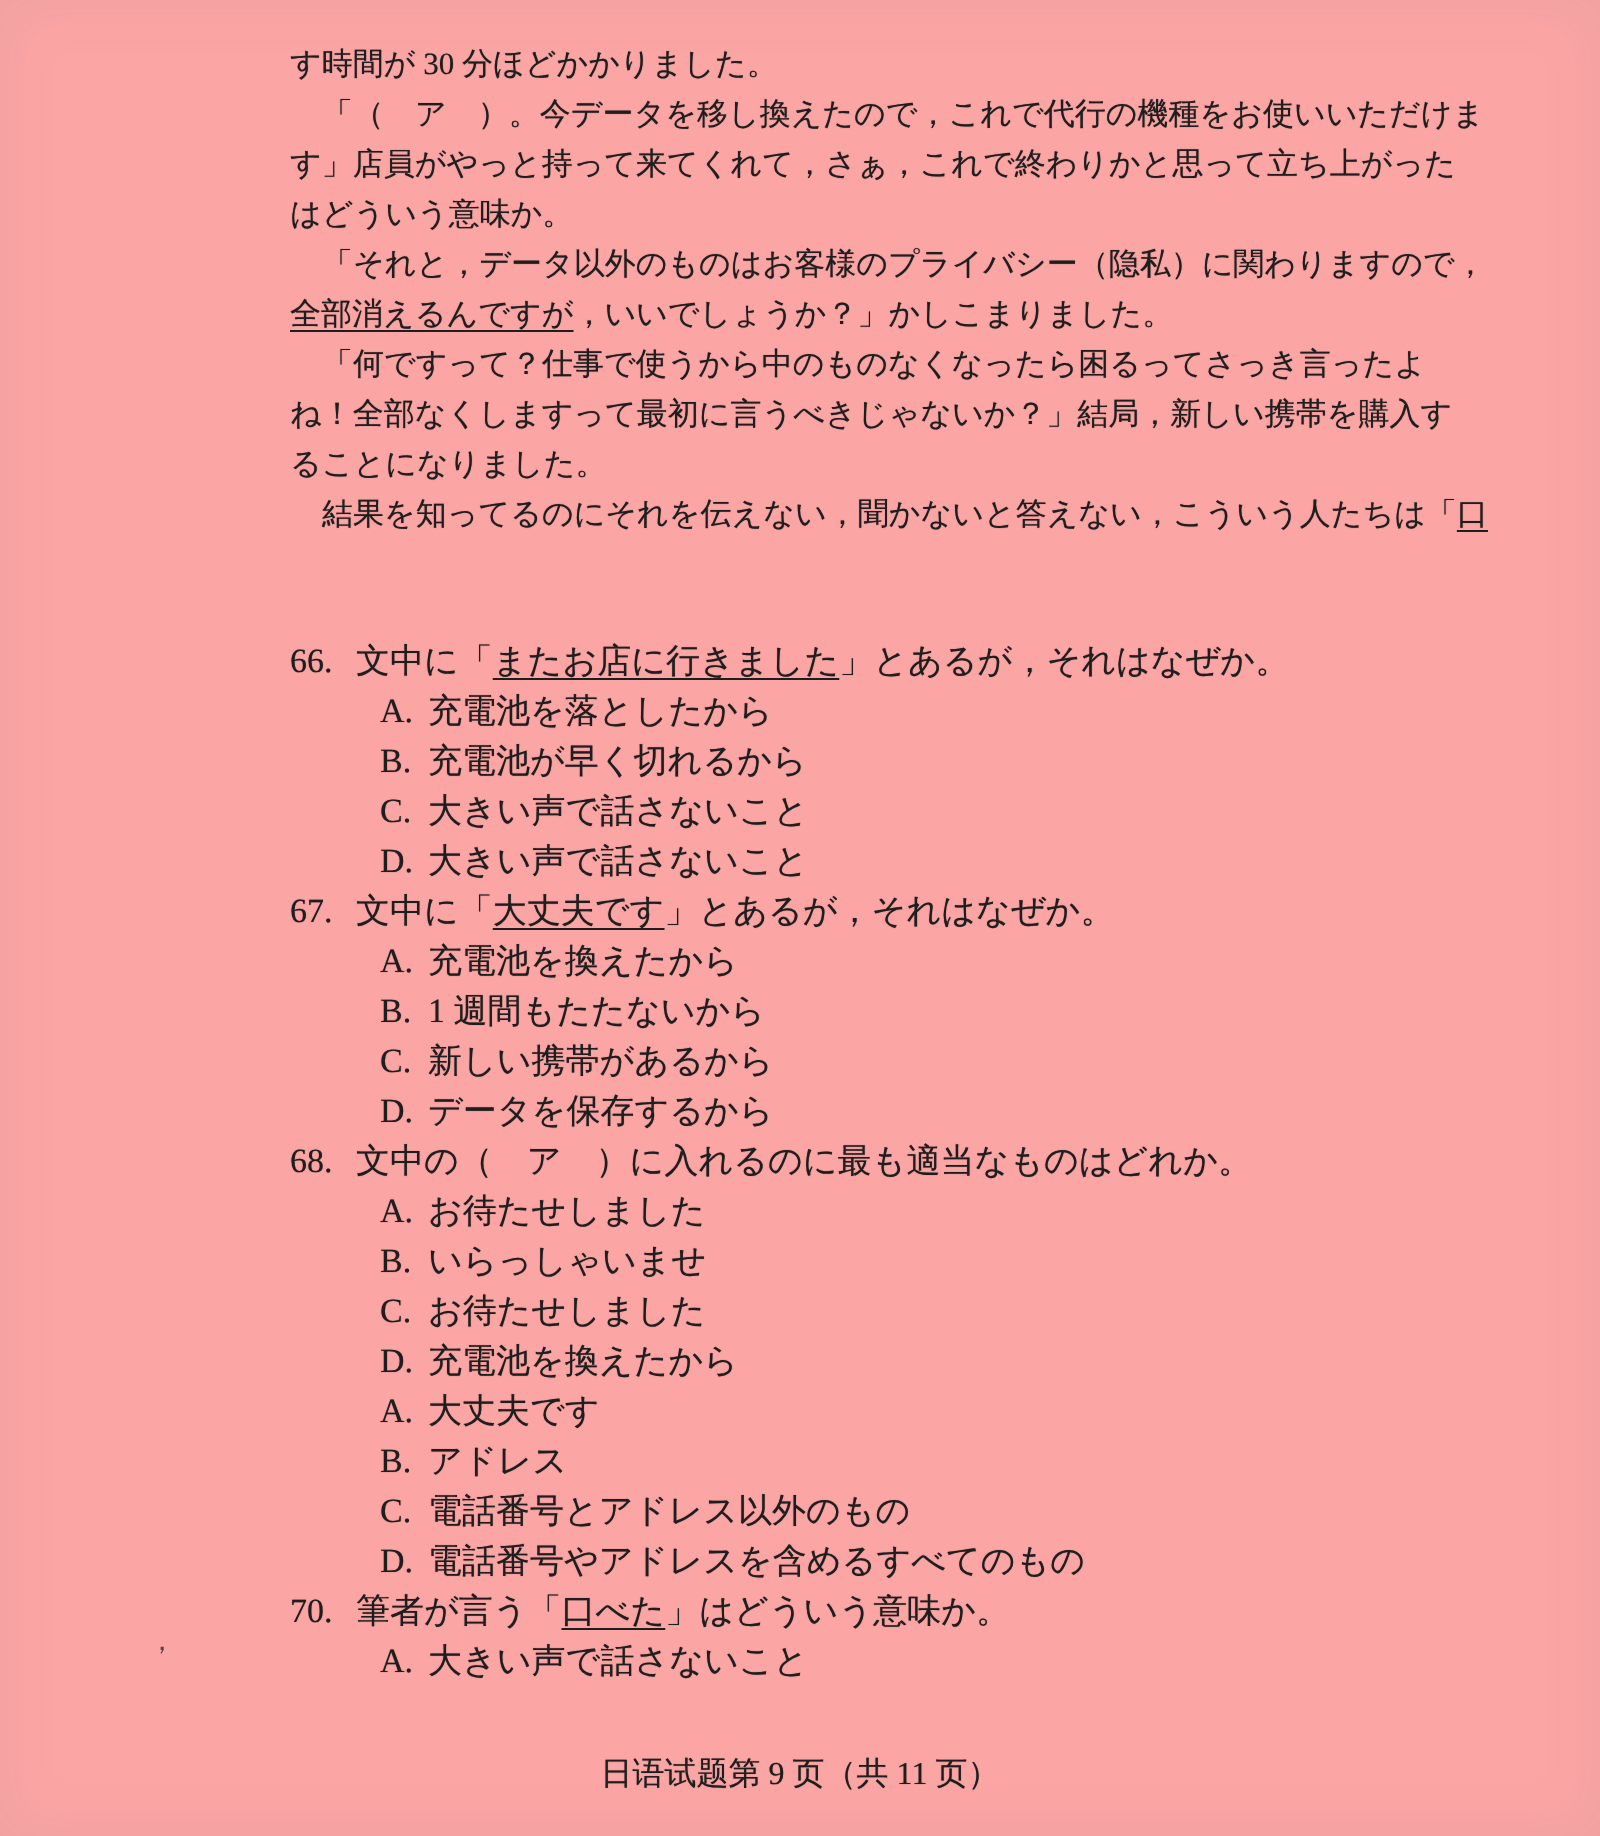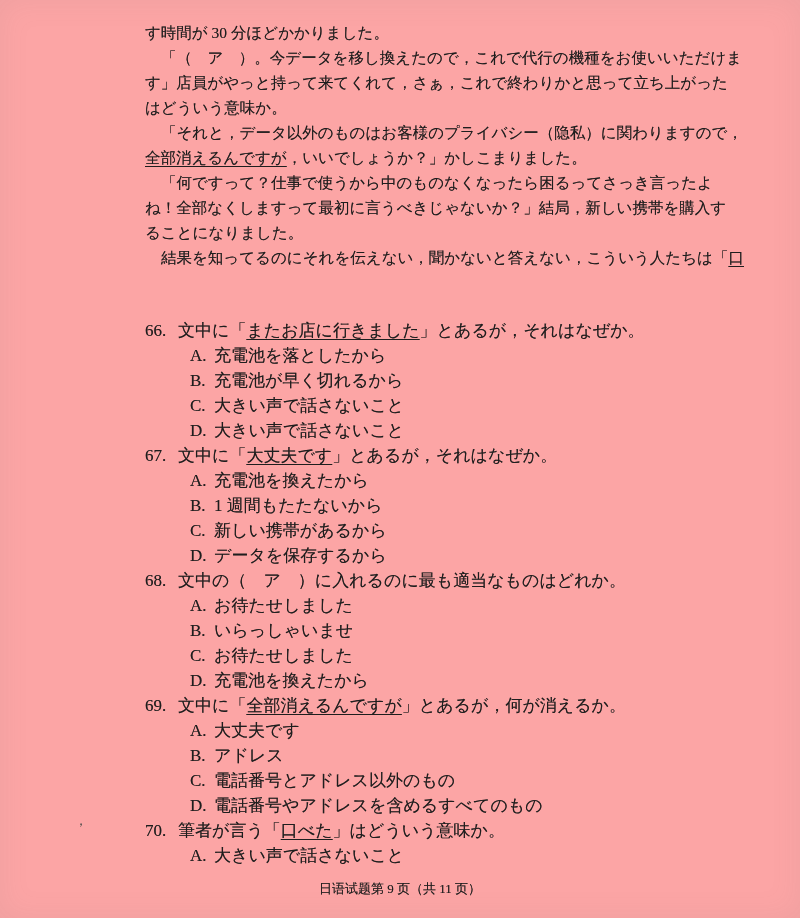--- a/index.html
+++ b/index.html
@@ -67,21 +67,21 @@
   .opt-letter {
     display: inline-block;
     min-width: 24px;
   }
   .footer {
     position: absolute;
     left: 0;
     right: 0;
     bottom: 20px;
     text-align: center;
-    font-size: 13px;
+    font-size: 16px;
     text-shadow: 0 0 0.5px rgba(20,20,20,0.55);
   }
   .artifact {
     position: absolute;
     left: 74px;
     top: 812px;
     font-size: 14px;
     color: #4a4a48;
   }
 </style>
@@ -117,21 +117,20 @@
         <div class="q-option"><span class="opt-letter">D.</span><span>データを保存するから</span></div>
       </li>
       <li>
         <div class="q-prompt"><span class="q-num">68.</span><span>文中の（　ア　）に入れるのに最も適当なものはどれか。</span></div>
         <div class="q-option"><span class="opt-letter">A.</span><span>お待たせしました</span></div>
         <div class="q-option"><span class="opt-letter">B.</span><span>いらっしゃいませ</span></div>
         <div class="q-option"><span class="opt-letter">C.</span><span>お待たせしました</span></div>
         <div class="q-option"><span class="opt-letter">D.</span><span>充電池を換えたから</span></div>
       </li>
       <li>
-        <div class="q-prompt"><span class="q-num">69.</span><span>文中に「</span><span class="u">全部消えるんですが</span><span>」とあるが，何が消えるか。</span></div>
         <div class="q-option"><span class="opt-letter">A.</span><span>大丈夫です</span></div>
         <div class="q-option"><span class="opt-letter">B.</span><span>アドレス</span></div>
         <div class="q-option"><span class="opt-letter">C.</span><span>電話番号とアドレス以外のもの</span></div>
         <div class="q-option"><span class="opt-letter">D.</span><span>電話番号やアドレスを含めるすべてのもの</span></div>
       </li>
       <li>
         <div class="q-prompt"><span class="q-num">70.</span><span>筆者が言う「</span><span class="u">口べた</span><span>」はどういう意味か。</span></div>
         <div class="q-option"><span class="opt-letter">A.</span><span>大きい声で話さないこと</span></div>
       </li>
     </ol>

